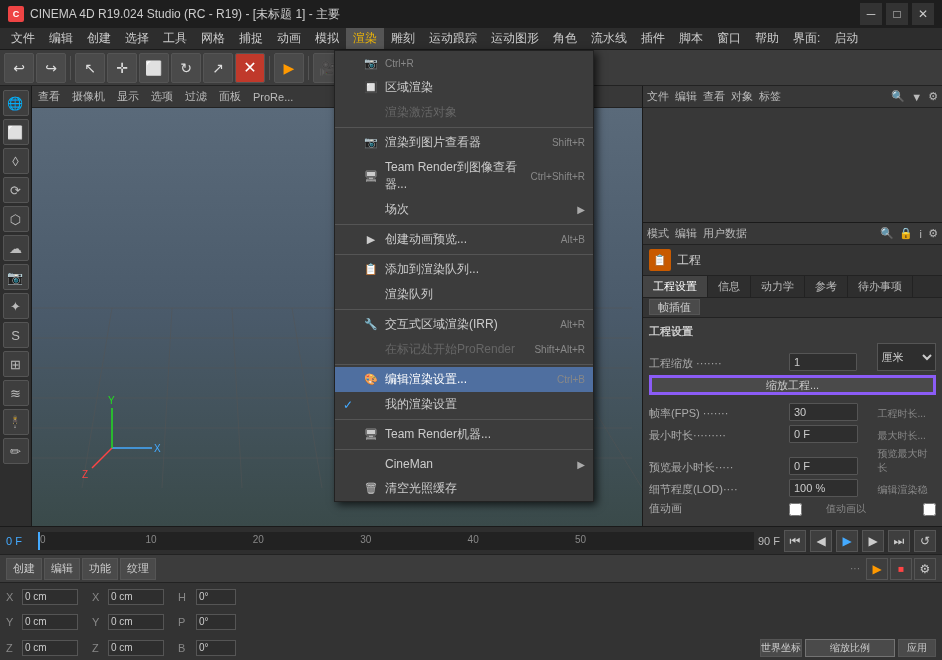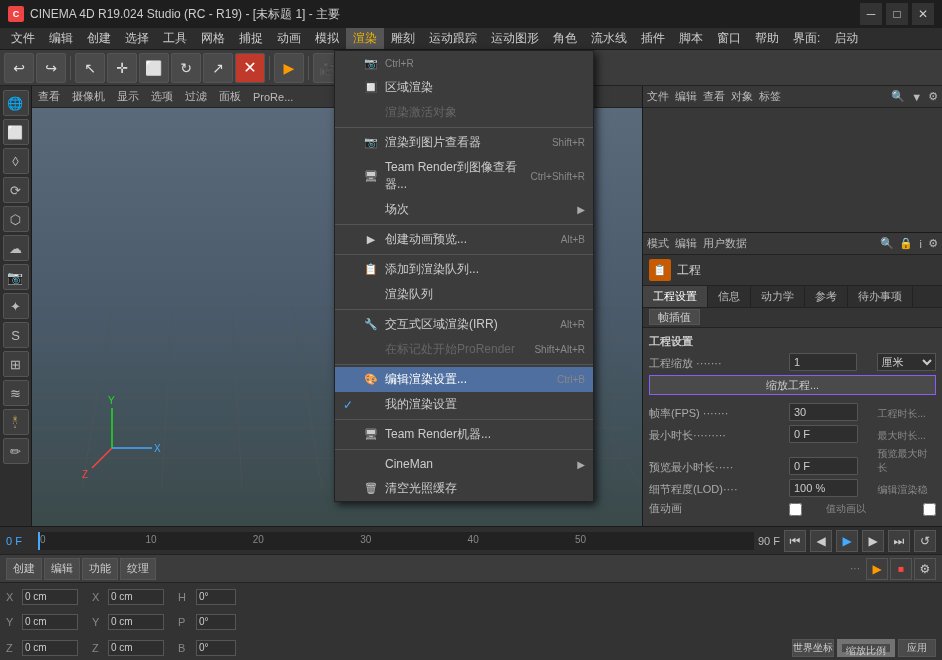--- a/index.html
+++ b/index.html
@@ -223,26 +223,26 @@
     .prop-row {
       display: flex; align-items: flex-end; margin-bottom: 4px; gap: 20px;
     }
     .prop-label { font-size: 11px; color: #aaa; flex: 0 0 120px; }
     .prop-input {
       flex: 1; height: 18px; background: #2e2e2e;
       border: 1px solid #555; color: #ccc; font-size: 11px;
       padding: 0 4px; border-radius: 1px;
     }
     .prop-select {
-      flex: 1; height: 18px; background: #2e2e2e;
+      flex: 1; height: 28px; background: #2e2e2e;
       border: 1px solid #555; color: #ccc; font-size: 11px;
     }
     .prop-btn {
       width: 100%; height: 20px; background: #4a4a4a;
-      border: 1px solid #8b5cf6; color: #ccc; font-size: 11px;
+      border: 3px solid #8b5cf6; color: #ccc; font-size: 11px;
       cursor: pointer; margin-bottom: 4px;
     }
 
     
     #timeline {
       height: 28px;
       background: #2e2e2e;
       display: flex;
       align-items: center;
       padding: 0 6px;
@@ -611,21 +611,21 @@
   </div>
   <div style="display:flex; align-items:center; width:100%; gap:4px; font-size:11px;">
     <span style="color:#888; width:12px;">Z</span>
     <input style="width: 56px; height: 16px; background: rgb(46, 46, 46); border: 1px solid rgb(85, 85, 85); color: rgb(204, 204, 204); font-size: 10px; padding: 0px 2px;" value="0 cm">
     <span style="color:#888; width:12px; margin-left:10px;">Z</span>
     <input style="width: 56px; height: 16px; background: rgb(46, 46, 46); border: 1px solid rgb(85, 85, 85); color: rgb(204, 204, 204); font-size: 10px; padding: 0px 2px;" value="0 cm">
     <span style="color:#888; width:14px; margin-left:10px;">B</span>
     <input style="width: 40px; height: 16px; background: rgb(46, 46, 46); border: 1px solid rgb(85, 85, 85); color: rgb(204, 204, 204); font-size: 10px; padding: 0px 2px;" value="0°">
     <div style="margin-left:auto; display:flex; gap:3px;">
       <button style="height:18px; padding:0 0; background:#4a4a4a; border:1px solid #555; color:#ccc; font-size:10px; cursor:pointer;">世界坐标</button>
-      <button style="height:18px; padding:0 4px; background:#4a4a4a; border:5px solid #737373; color:#ccc; font-size:10px; cursor:pointer;">缩放比例</button>
+      <button style="height:18px; padding:0 24px; background:#4a4a4a; border:1px solid #737373; color:#ccc; font-size:10px; cursor:pointer;">缩放比例</button>
       <button style="height:18px; padding:0 8px; background:#4a4a4a; border:1px solid #555; color:#ccc; font-size:10px; cursor:pointer;">应用</button>
     </div>
   </div>
 </div>
 
 <div id="dropdown-overlay">
   <div id="dropdown-menu">
   <div class="dd-item">
         <span class="dd-check"></span>
         <span class="dd-icon">📷</span>

